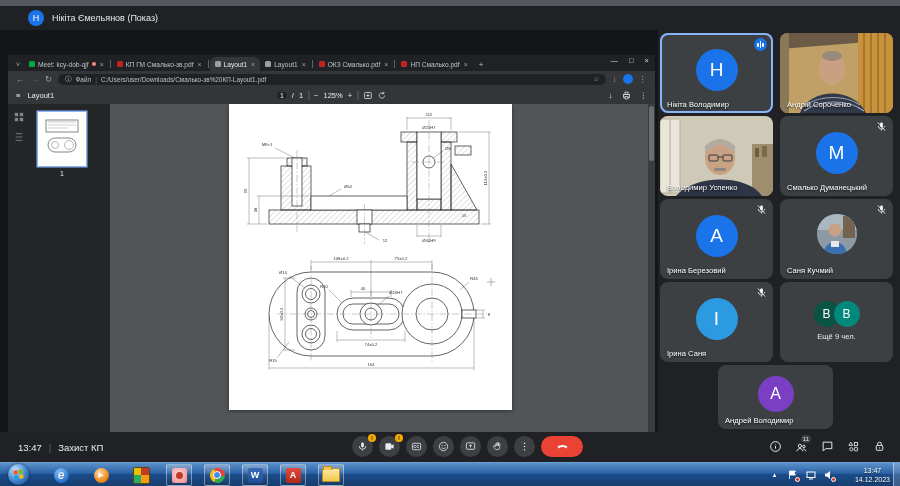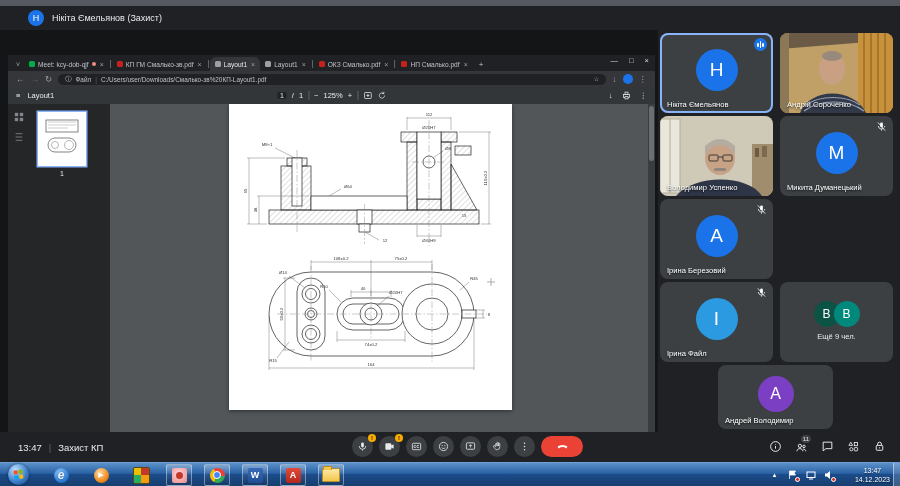--- a/index.html
+++ b/index.html
@@ -129,21 +129,21 @@
 </head>
 <body>
 
 <div class="app">
   <div class="win-edge"></div>
 
   <div class="presenter-bar">
     <div class="pav">
         <span>Н</span>
       </div>
-    <span class="ptitle">Нікіта Ємельянов (Захист)</span>
+    <span class="ptitle">Нікіта Ємельянов (Показ)</span>
   </div>
 
   <div class="stage">
     <div class="browser">
 
       <div class="tabstrip">
         <span class="tsearch">˅</span>
         <div class="tab">
           <span class="fav meet"></span>
           <span>Meet: kcy-dob-qjf</span>
@@ -408,21 +408,21 @@
 
     <div class="tile active" style="left:0;top:0;width:113px;height:80px">
       <div class="avatar-big">
           <span>Н</span>
         </div>
       <div class="audio-ind">
           <i style="height:4px"></i>
           <i style="height:7px"></i>
           <i style="height:4px"></i>
         </div>
-      <span class="tile-name">Нікіта Ємельянов</span>
+      <span class="tile-name">Нікіта Володимир</span>
     </div>
 
     <div class="tile" style="left:120px;top:0;width:113px;height:80px">
       <svg width="113" height="80" viewBox="0 0 113 80" preserveAspectRatio="none">
         <rect width="113" height="80" fill="#c0a066"></rect>
         <polygon points="0,0 113,0 113,7 0,16" fill="#6b5b46"></polygon>
         <rect x="78" y="0" width="35" height="80" fill="#c8913c"></rect>
         <path d="M84 0v80M91 0v80M98 0v80M105 0v80" stroke="#a5762c" stroke-width="2"></path>
         <rect x="0" y="0" width="9" height="80" fill="#8a7856"></rect>
         <ellipse cx="52" cy="36" rx="13" ry="16" fill="#c9a182"></ellipse>
@@ -454,46 +454,69 @@
 
     <div class="tile" style="left:120px;top:83px;width:113px;height:80px">
       <div class="avatar-big">
           <span>М</span>
         </div>
       <svg class="mic-off" viewBox="0 0 24 24">
           <rect x="9" y="3" width="6" height="11" rx="3" fill="#fff"></rect>
           <path d="M5 11a7 7 0 0 0 11.4 4.8M19 11c0 1-.2 2-.6 2.8M12 18v3" stroke="#fff" stroke-width="1.8" fill="none"></path>
           <line x1="4" y1="3" x2="20" y2="21" stroke="#fff" stroke-width="1.8"></line>
         </svg>
-      <span class="tile-name">Микита Думанецький</span>
+      <span class="tile-name">Смалько Думанецький</span>
     </div>
 
     <div class="tile" style="left:0;top:166px;width:113px;height:80px">
       <div class="avatar-big">
           <span>А</span>
         </div>
       <svg class="mic-off" viewBox="0 0 24 24">
           <rect x="9" y="3" width="6" height="11" rx="3" fill="#fff"></rect>
           <path d="M5 11a7 7 0 0 0 11.4 4.8M19 11c0 1-.2 2-.6 2.8M12 18v3" stroke="#fff" stroke-width="1.8" fill="none"></path>
           <line x1="4" y1="3" x2="20" y2="21" stroke="#fff" stroke-width="1.8"></line>
         </svg>
       <span class="tile-name">Ірина Березовий</span>
     </div>
 
-
-    <div class="tile" style="left:0;top:249px;width:113px;height:80px">
-      <div class="avatar-big" style="background:#2b9ae0">
-          <span>І</span>
-        </div>
+    <div class="tile" style="left:120px;top:166px;width:113px;height:80px">
+      <svg style="position:absolute;left:50%;top:44%;transform:translate(-50%,-50%)" width="40" height="40" viewBox="0 0 40 40">
+        <defs>
+            <clipPath id="avclip">
+              <circle cx="20" cy="20" r="20"></circle>
+            </clipPath>
+          </defs>
+        <g clip-path="url(#avclip)">
+          <rect width="40" height="40" fill="#8d9aa6"></rect>
+          <rect x="0" y="0" width="40" height="16" fill="#aab6c0"></rect>
+          <rect x="26" y="2" width="12" height="22" fill="#74634f"></rect>
+          <circle cx="18" cy="16" r="6.5" fill="#c8a184"></circle>
+          <path d="M6 40 C8 24 28 24 30 40 Z" fill="#3a6fb0"></path>
+          <rect x="14" y="27" width="8" height="6" fill="#e8e8e8"></rect>
+        </g>
+      </svg>
       <svg class="mic-off" viewBox="0 0 24 24">
           <rect x="9" y="3" width="6" height="11" rx="3" fill="#fff"></rect>
           <path d="M5 11a7 7 0 0 0 11.4 4.8M19 11c0 1-.2 2-.6 2.8M12 18v3" stroke="#fff" stroke-width="1.8" fill="none"></path>
           <line x1="4" y1="3" x2="20" y2="21" stroke="#fff" stroke-width="1.8"></line>
         </svg>
-      <span class="tile-name">Ірина Файл</span>
+      <span class="tile-name">Саня Кучмий</span>
+    </div>
+
+    <div class="tile" style="left:0;top:249px;width:113px;height:80px">
+      <div class="avatar-big" style="background:#2b9ae0">
+          <span>І</span>
+        </div>
+      <svg class="mic-off" viewBox="0 0 24 24">
+          <rect x="9" y="3" width="6" height="11" rx="3" fill="#fff"></rect>
+          <path d="M5 11a7 7 0 0 0 11.4 4.8M19 11c0 1-.2 2-.6 2.8M12 18v3" stroke="#fff" stroke-width="1.8" fill="none"></path>
+          <line x1="4" y1="3" x2="20" y2="21" stroke="#fff" stroke-width="1.8"></line>
+        </svg>
+      <span class="tile-name">Ірина Саня</span>
     </div>
 
     <div class="tile" style="left:120px;top:249px;width:113px;height:80px">
       <div class="dualav">
         <div class="c" style="background:#0b5345;margin-right:-6px">
             <span>В</span>
           </div>
         <div class="c" style="background:#00897b">
             <span>В</span>
           </div>

